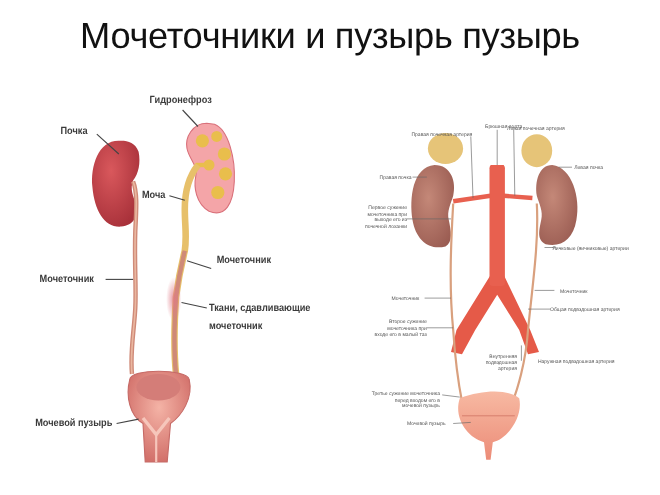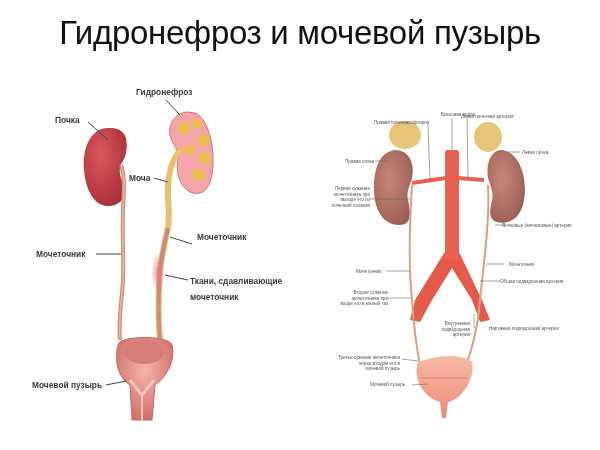--- a/index.html
+++ b/index.html
@@ -9,21 +9,21 @@
   .l-left{font-size:9.5px;font-weight:bold;color:#3a3a3a;transform:scaleX(0.88);transform-origin:left top;}
   .l-small{font-size:4.6px;color:#555;line-height:5.6px;}
   .r{text-align:right;}
   svg{position:absolute;left:0;top:0;}
   .ld{stroke:#444;stroke-width:1;fill:none;}
   .lds{stroke:#666;stroke-width:0.6;fill:none;}
 </style>
 </head>
 <body>
 
-<div class="title">Гидронефроз и мочевой пузырь</div>
+<div class="title">Мочеточники и пузырь пузырь</div>
 
 <svg width="600" height="450">
   <defs>
     <radialGradient id="kid" cx="40%" cy="35%" r="70%">
       <stop offset="0%" stop-color="#d9585c"></stop>
       <stop offset="100%" stop-color="#a8313a"></stop>
     </radialGradient>
     <radialGradient id="bl" cx="50%" cy="40%" r="60%">
       <stop offset="0%" stop-color="#f4b3a6"></stop>
       <stop offset="100%" stop-color="#d2706a"></stop>

